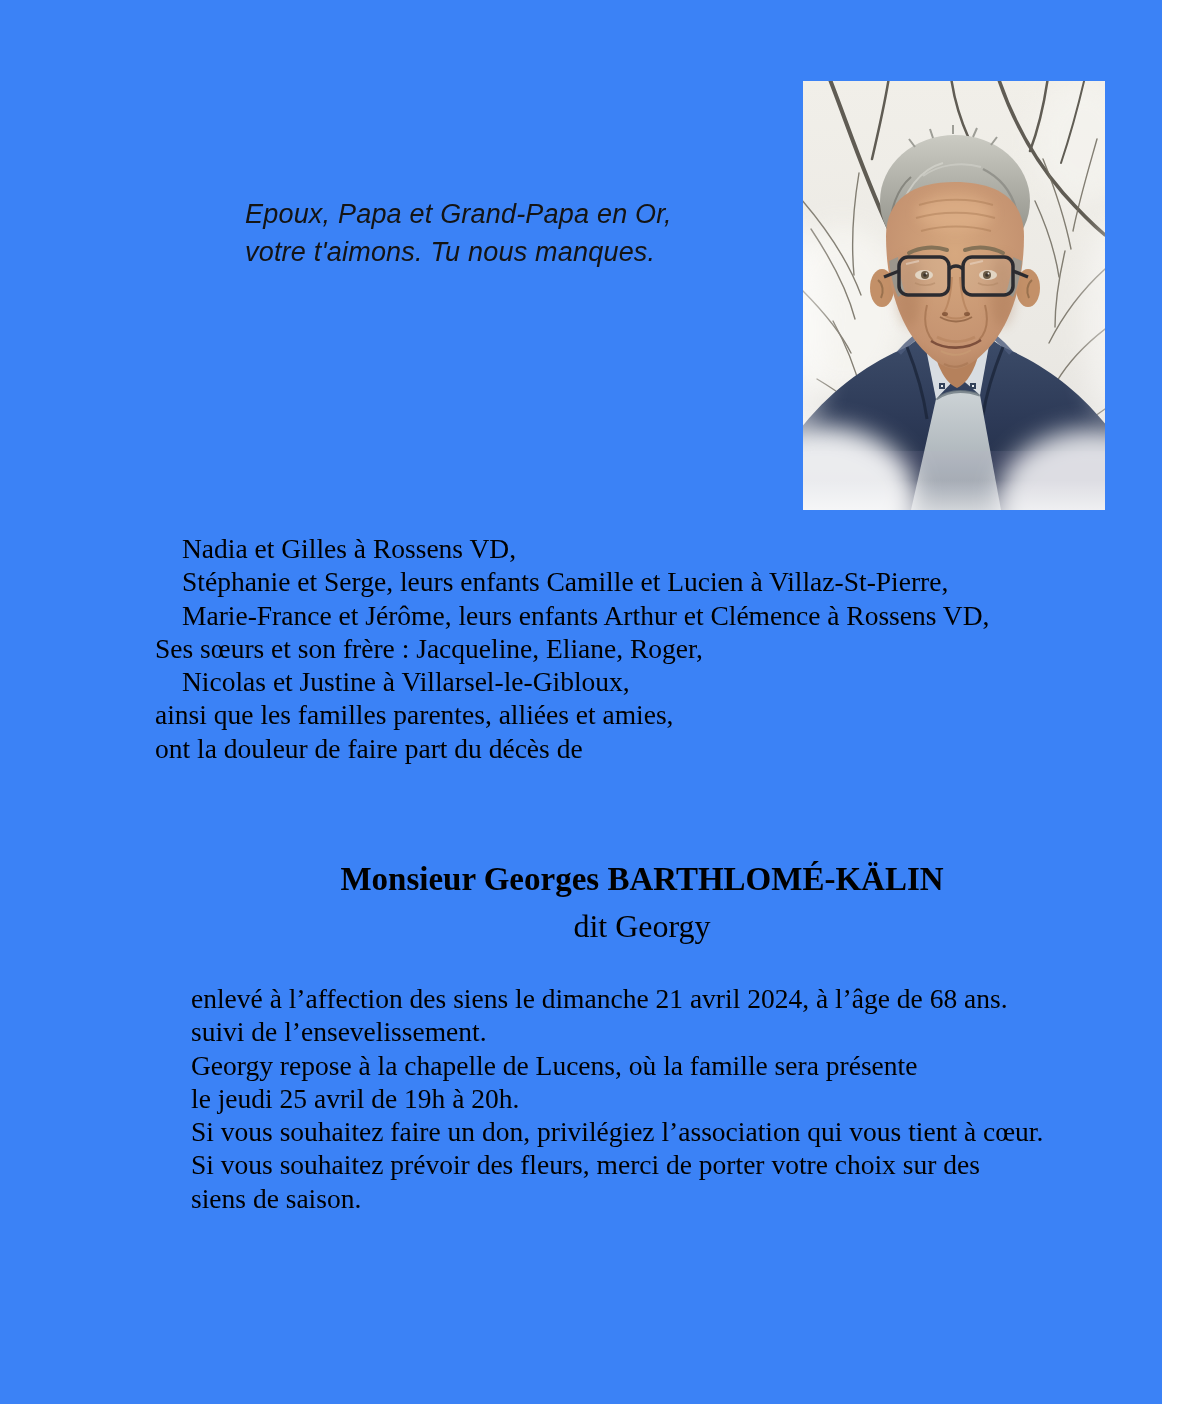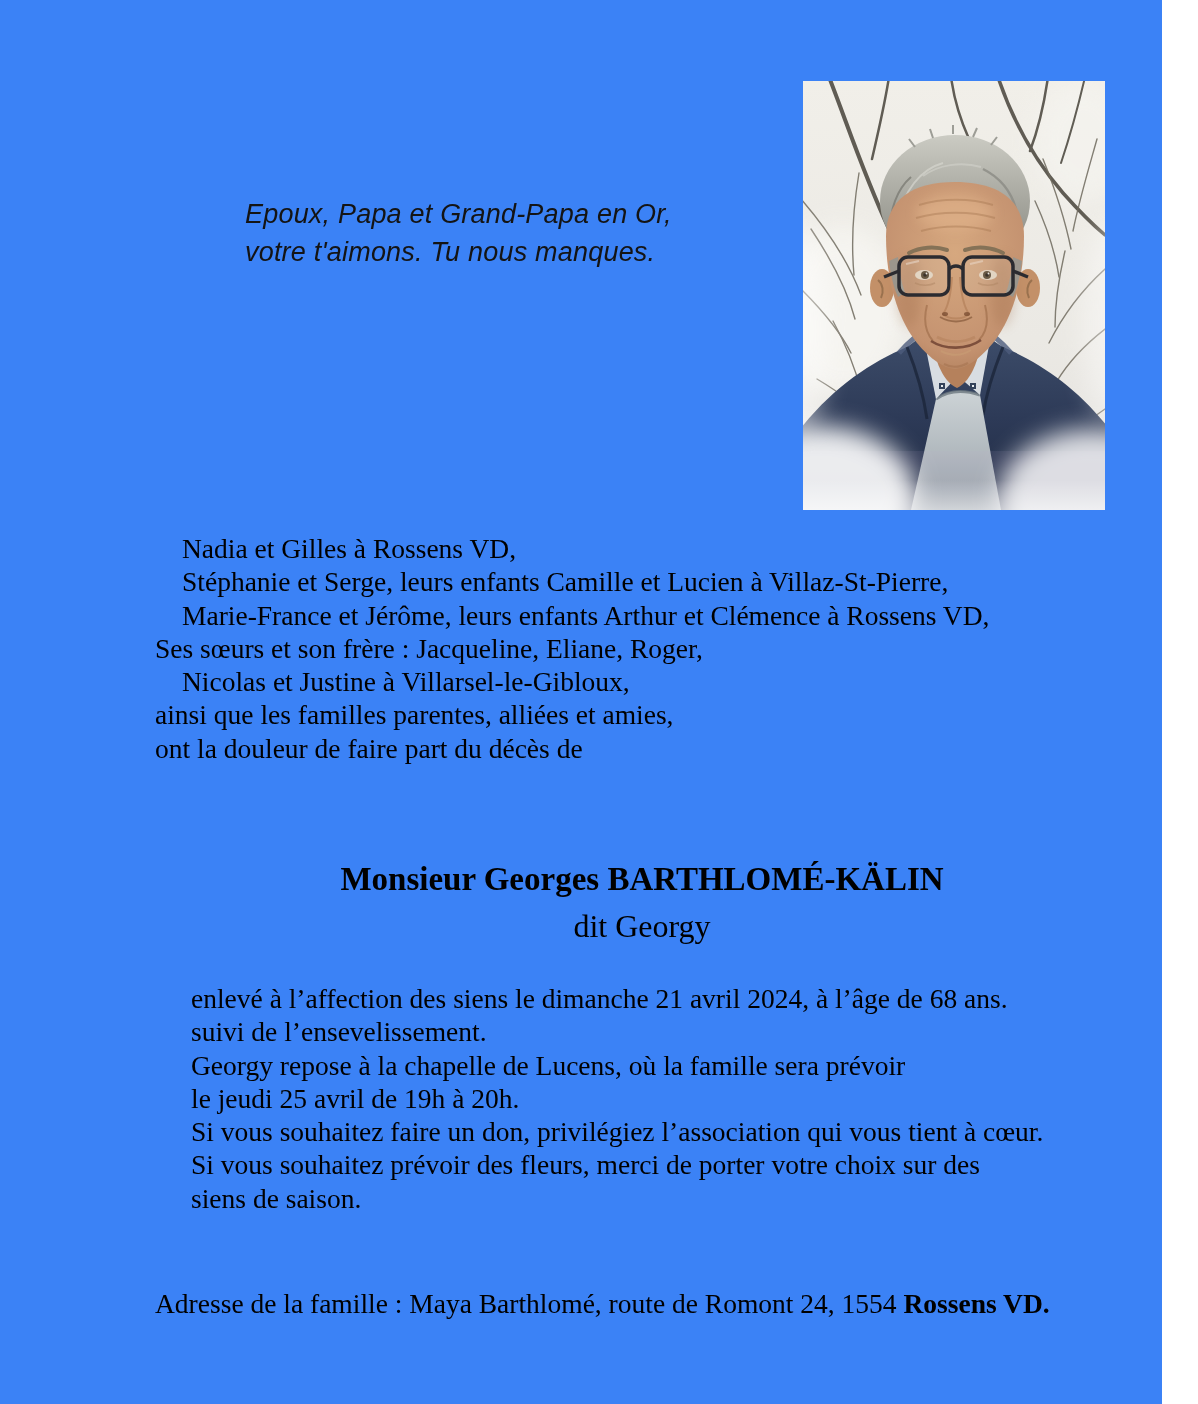--- a/index.html
+++ b/index.html
@@ -262,24 +262,21 @@
   </div>
 
   <div class="title-block">
     <div class="title-name">Monsieur Georges BARTHLOMÉ-KÄLIN</div>
     <div class="title-nick">dit Georgy</div>
   </div>
 
   <div class="body-text">
     <div class="line">enlevé à l’affection des siens le dimanche 21 avril 2024, à l’âge de 68 ans.</div>
     <div class="line">suivi de l’ensevelissement.</div>
-    <div class="line">Georgy repose à la chapelle de Lucens, où la famille sera prévoir</div>
+    <div class="line">Georgy repose à la chapelle de Lucens, où la famille sera présente</div>
     <div class="line">le jeudi 25 avril de 19h à 20h.</div>
     <div class="line">Si vous souhaitez faire un don, privilégiez l’association qui vous tient à cœur.</div>
     <div class="line">Si vous souhaitez prévoir des fleurs, merci de porter votre choix sur des</div>
     <div class="line">siens de saison.</div>
   </div>
 
-  <div class="address">
-    <span>Adresse de la famille : Maya Barthlomé, route de Romont 24, 1554 </span><b>Rossens VD.</b>
-  </div>
 
 </div>
 
 </body></html>

